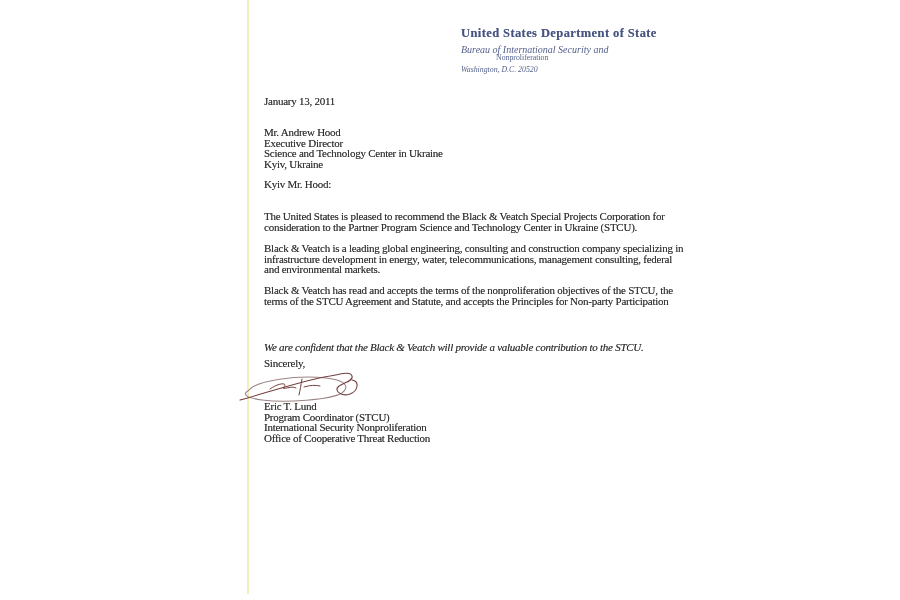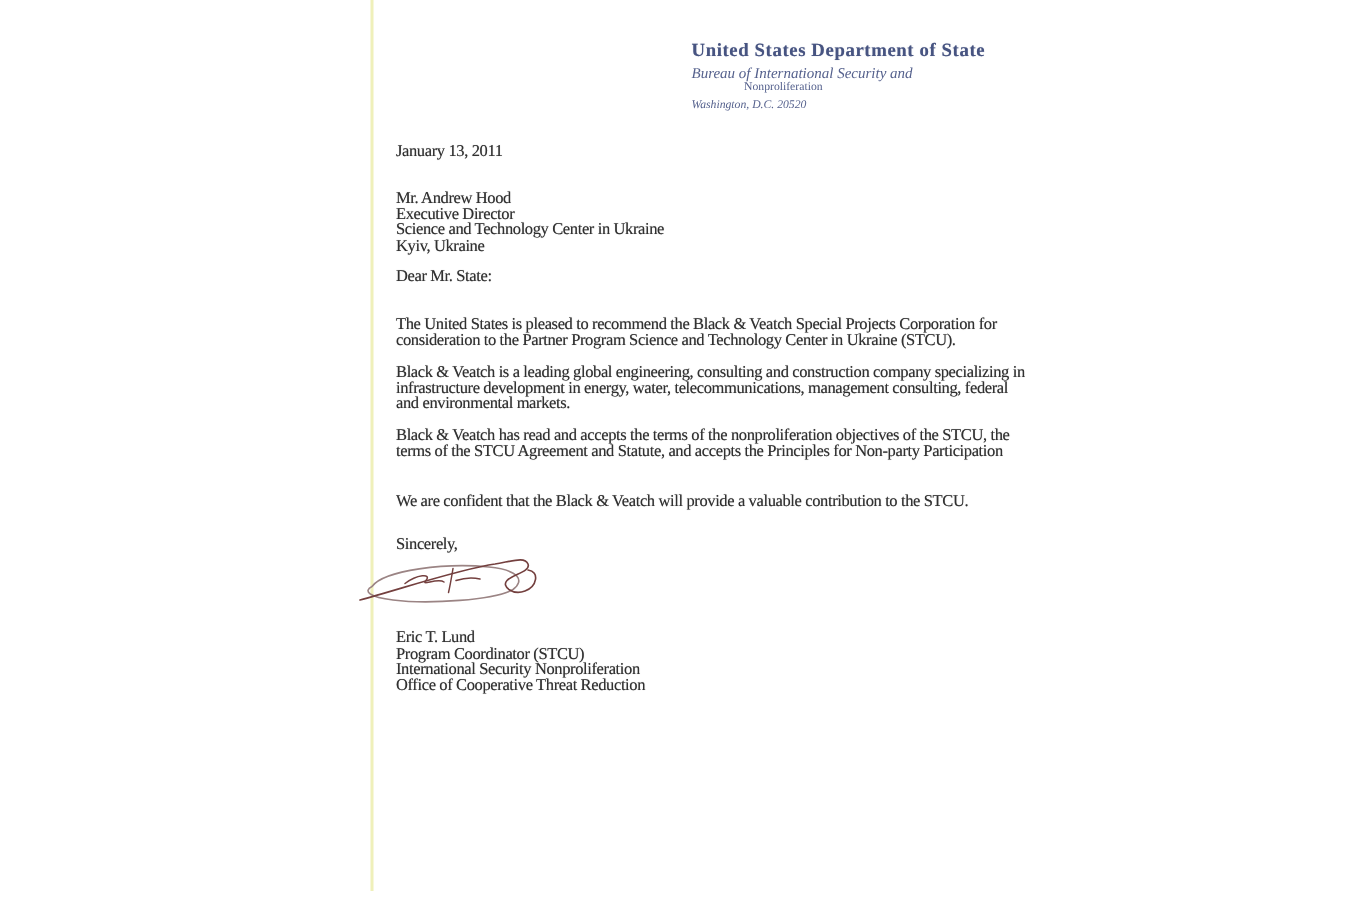--- a/index.html
+++ b/index.html
@@ -76,23 +76,23 @@
   }
   .txt .line {
     height: 10.6px;
   }
   .date-line       { top: 96px;  }
   .recipient-block { top: 127px; }
   .salutation-line { top: 179px; }
   .para-1          { top: 211px; }
   .para-2          { top: 243px; }
   .para-3          { top: 285px; }
-  .para-4          { top: 329px; }
+  .para-4          { top: 342px; font-style: italic; }
   .closing-line    { top: 358px; }
-  .signer-block    { top: 420px; }
+  .signer-block    { top: 401px; }
   
   .signature {
     position: absolute;
     left: 238px;
     top: 367px;
     width: 126px;
     height: 42px;
   }
 </style>
 </head>
@@ -109,21 +109,21 @@
 
   <div class="txt date-line">January 13, 2011</div>
 
   <div class="txt recipient-block">
     <div class="line">Mr. Andrew Hood</div>
     <div class="line">Executive Director</div>
     <div class="line">Science and Technology Center in Ukraine</div>
     <div class="line">Kyiv, Ukraine</div>
   </div>
 
-  <div class="txt salutation-line">Dear Mr. State:</div>
+  <div class="txt salutation-line">Kyiv Mr. Hood:</div>
 
   <div class="txt para-2">
     <div class="line">Black &amp; Veatch is a leading global engineering, consulting and construction company specializing in</div>
     <div class="line">infrastructure development in energy, water, telecommunications, management consulting, federal</div>
     <div class="line">and environmental markets.</div>
   </div>
 
   <div class="txt para-1">
     <div class="line">The United States is pleased to recommend the Black &amp; Veatch Special Projects Corporation for</div>
     <div class="line">consideration to the Partner Program Science and Technology Center in Ukraine (STCU).</div>

